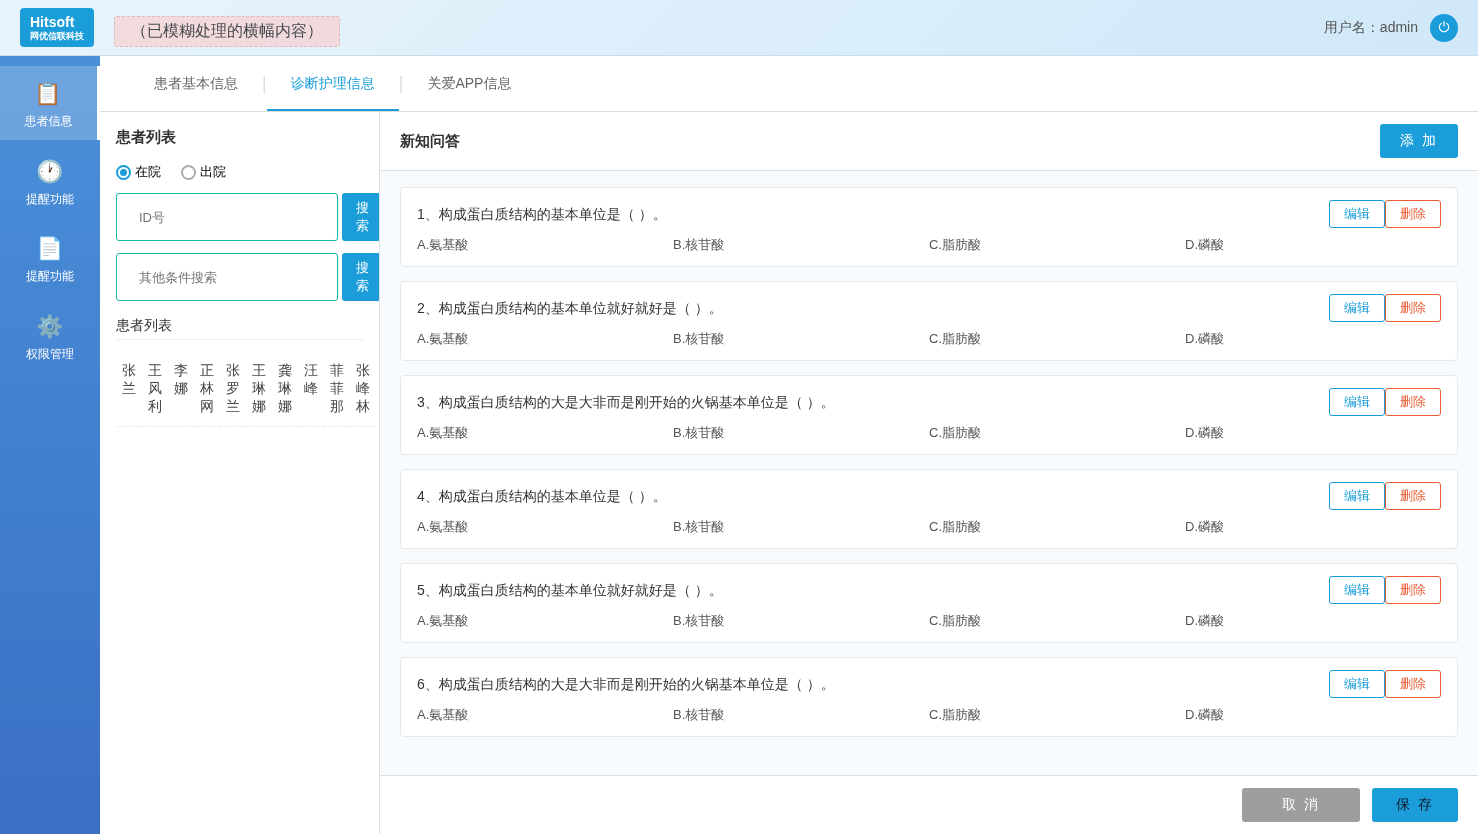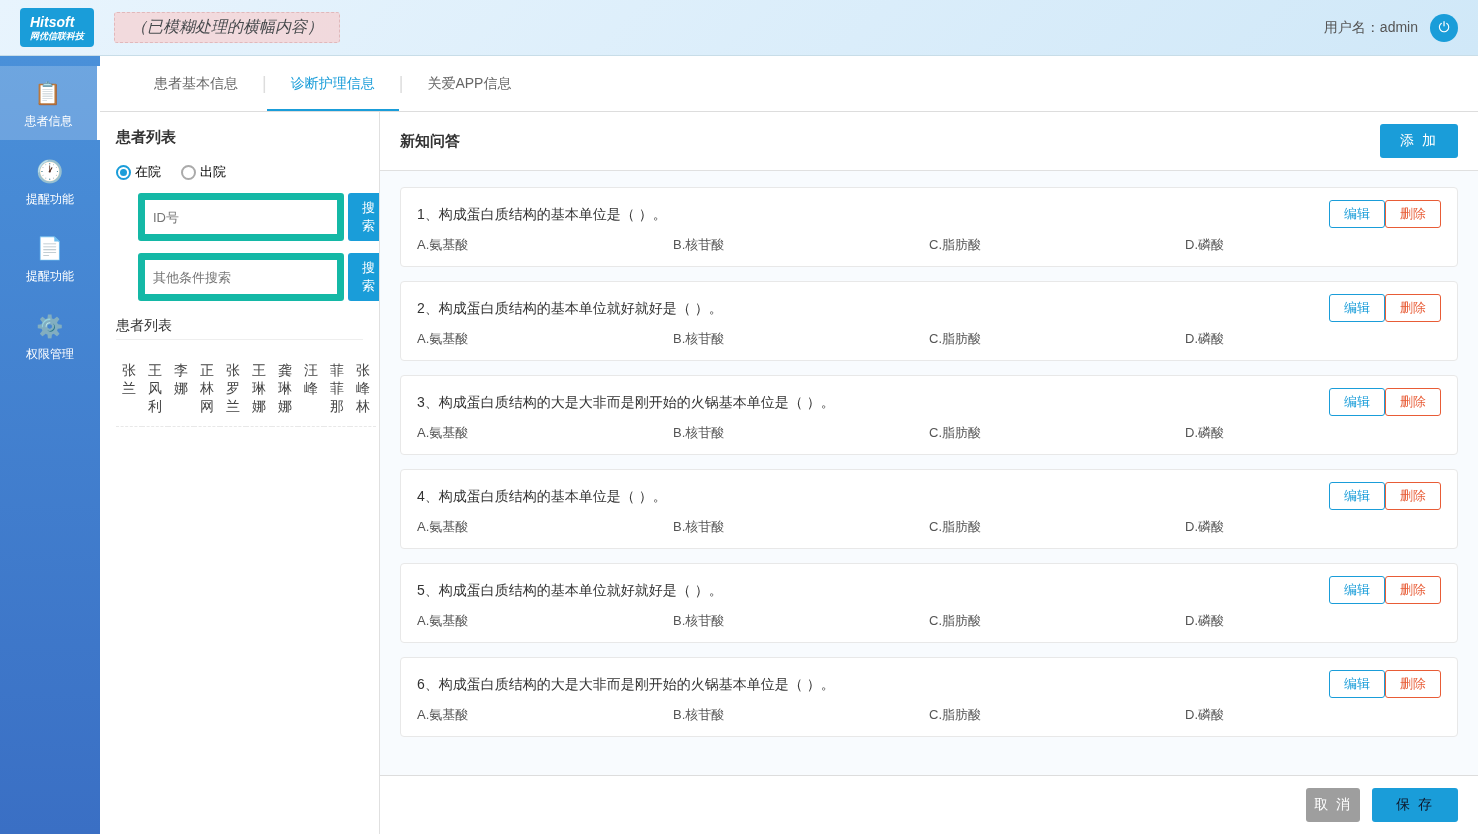--- a/index.html
+++ b/index.html
@@ -8,21 +8,21 @@
     
     .header {
       height: 56px;
       background: linear-gradient(135deg, #e8f4fd, #d0e8f8);
       display: flex;
       align-items: center;
       justify-content: space-between;
       padding: 0 20px;
       border-bottom: 1px solid #c8dde8;
     }
-    .header-left { display: flex; align-items: center; gap: 20px; font-style: italic; }
+    .header-left { display: flex; align-items: flex-end; gap: 20px; }
     .logo-box {
       background: #1a9dd9;
       color: white;
       font-weight: bold;
       font-size: 14px;
       padding: 6px 10px;
       border-radius: 4px;
       line-height: 1.2;
     }
     .logo-sub { font-size: 9px; }
@@ -142,27 +142,26 @@
     .radio-circle.checked::after {
       content: '';
       width: 7px; height: 7px;
       border-radius: 50%;
       background: #1a9dd9;
     }
     .radio-circle.unchecked { border-color: #aaa; }
     .search-row { display: flex; gap: 4px; }
     .search-input {
       flex: 1;
-      border: 7px solid #14b8a6;
-      border-radius: 3px;
-      padding: 6px 8px;
+      border: 1px solid #14b8a6;
+      border-radius: 3px;
+      padding: 6px 22px;
       font-size: 13px;
       color: #999;
       outline: none;
-      margin-left: 22px;
     }
     .search-btn {
       background: #1a9dd9;
       color: white;
       border: none;
       border-radius: 3px;
       padding: 6px 14px;
       font-size: 13px;
       cursor: pointer;
     }
@@ -261,21 +260,21 @@
       display: flex;
       justify-content: flex-end;
       padding: 12px 20px;
       gap: 12px;
     }
     .cancel-btn {
       background: #9e9e9e;
       color: white;
       border: none;
       border-radius: 3px;
-      padding: 8px 8px;
+      padding: 8px 40px;
       font-size: 14px;
       cursor: pointer;
       letter-spacing: 2px;
     }
     .save-btn {
       background: #1a9dd9;
       color: #0f172a;
       border: none;
       border-radius: 3px;
       padding: 1px 24px;

